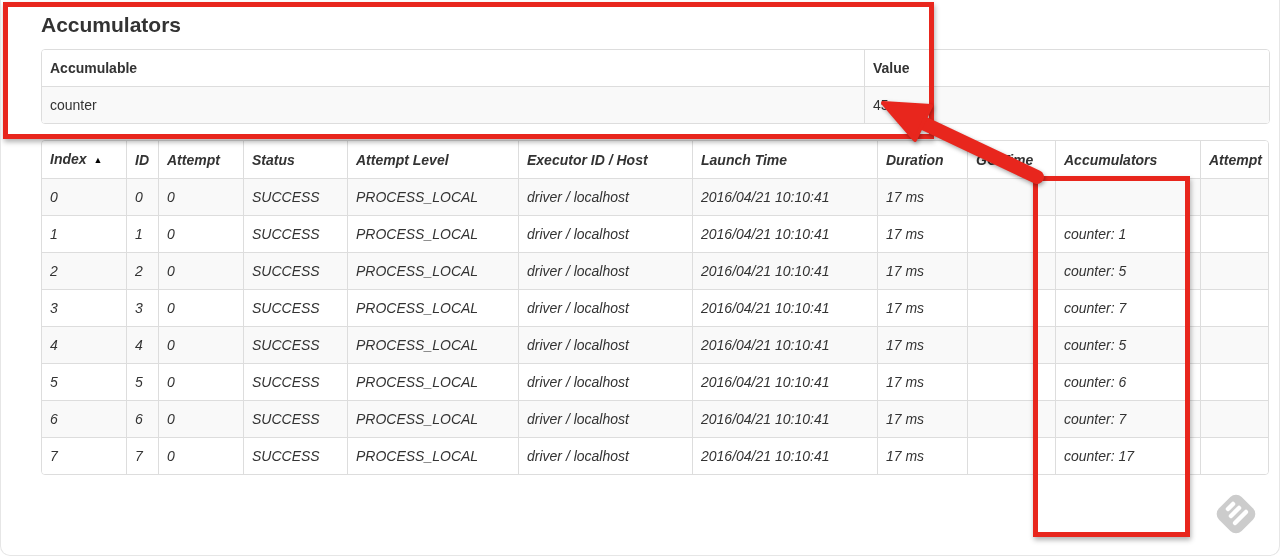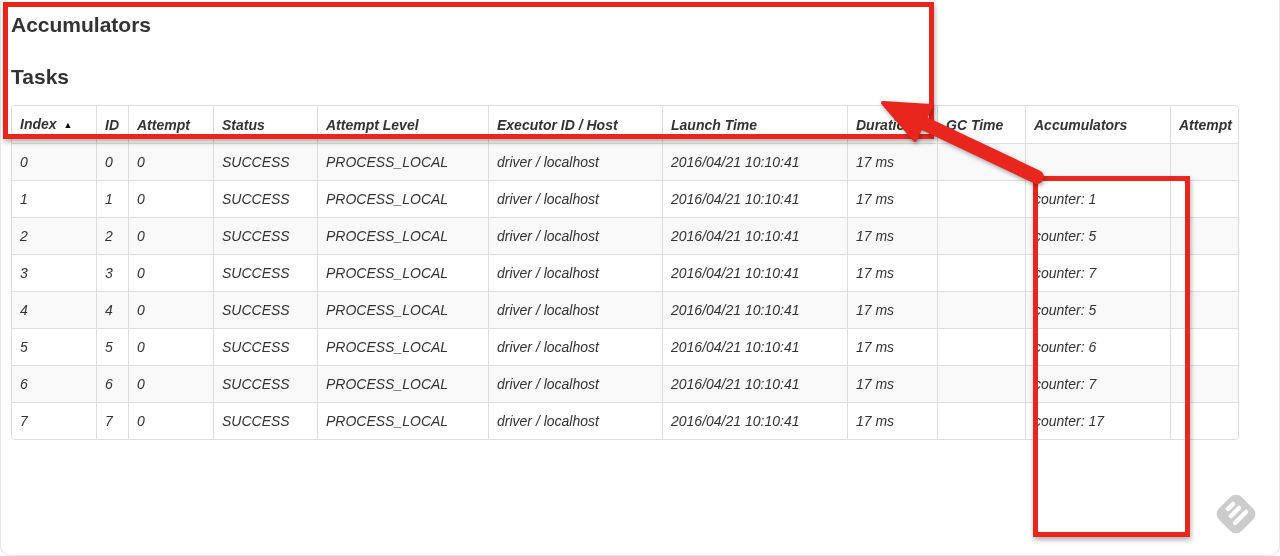--- a/index.html
+++ b/index.html
@@ -2,21 +2,21 @@
 <html><head>
 <meta charset="utf-8">
 <style>
   html,body{margin:0;padding:0;background:#fff;}
   .page{
     position:relative;width:1280px;height:556px;overflow:hidden;
     font-family:"Liberation Sans",sans-serif;color:#333;background:#fff;
     box-sizing:border-box;border:1px solid #e6e6e6;border-top:none;
     border-radius:0 0 10px 10px;
   }
-  .content{padding:0 10px;}
+  .content{padding:0 40px;}
   .section-title{font-size:21px;font-weight:700;color:#333;margin:0;line-height:24px;}
   .acc-title{padding-top:13px;}
   .tasks-title{margin-top:28px;}
   .table-wrap{
     border:1px solid #ddd;border-radius:4px;overflow:hidden;background:#fff;
   }
   .acc-wrap{margin-top:12px;width:1227px;}
   .tasks-wrap{margin-top:16px;width:1226px;font-style:italic;}
   table.ui-table{
     border-collapse:separate;border-spacing:0;table-layout:fixed;width:100%;
@@ -46,22 +46,41 @@
   .watermark{position:absolute;left:1209px;top:488px;width:52px;height:52px;z-index:2;opacity:0.9;}
 </style>
 </head>
 <body>
 
 <div class="page">
   <div class="content">
 
     <h2 class="section-title acc-title">Accumulators</h2>
 
-
-    <h2 class="section-title tasks-title">Tasks</h2>
+    <div class="table-wrap acc-wrap">
+      <table class="ui-table">
+        <colgroup>
+            <col style="width:822px">
+            <col style="width:405px">
+          </colgroup>
+        <thead>
+          <tr>
+            <th>Accumulable</th>
+            <th>Value</th>
+          </tr>
+        </thead>
+        <tbody>
+          <tr>
+            <td>counter</td>
+            <td>45</td>
+          </tr>
+        </tbody>
+      </table>
+    </div>
+
 
     <div class="table-wrap tasks-wrap">
       <table class="ui-table">
         <colgroup>
           <col style="width:84px">
             <col style="width:32px">
             <col style="width:85px">
           <col style="width:104px">
             <col style="width:171px">
             <col style="width:174px">

